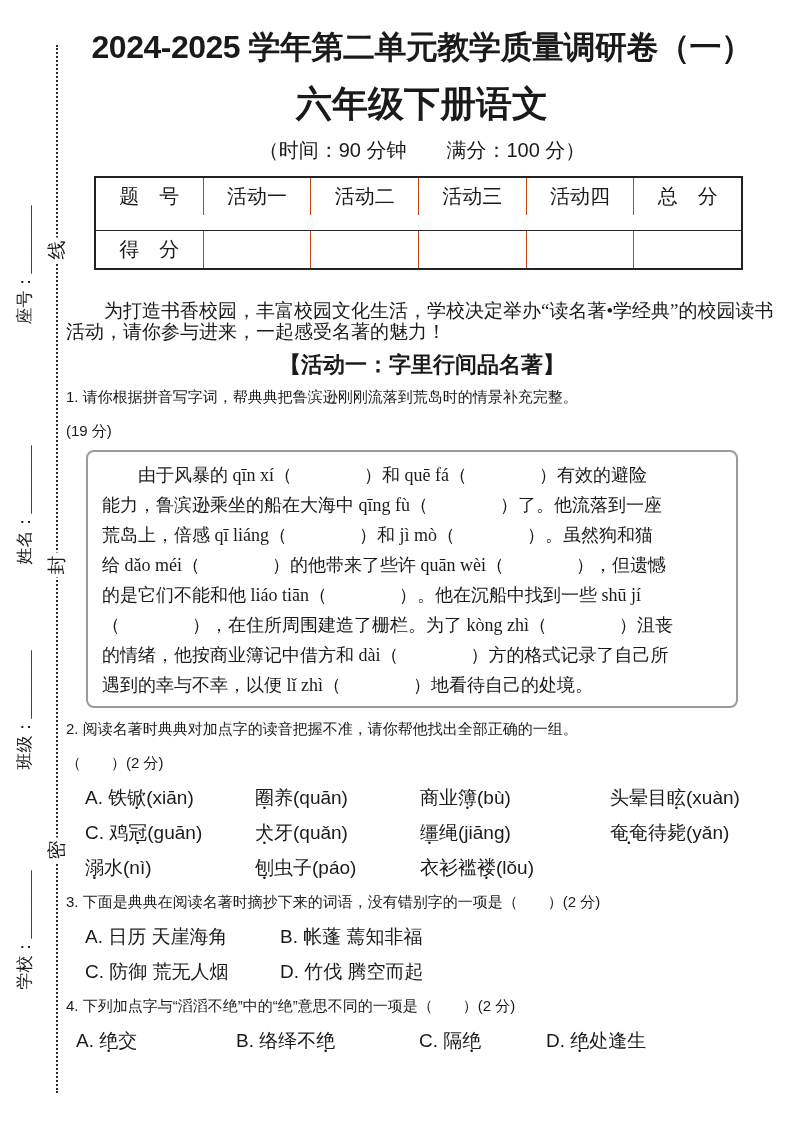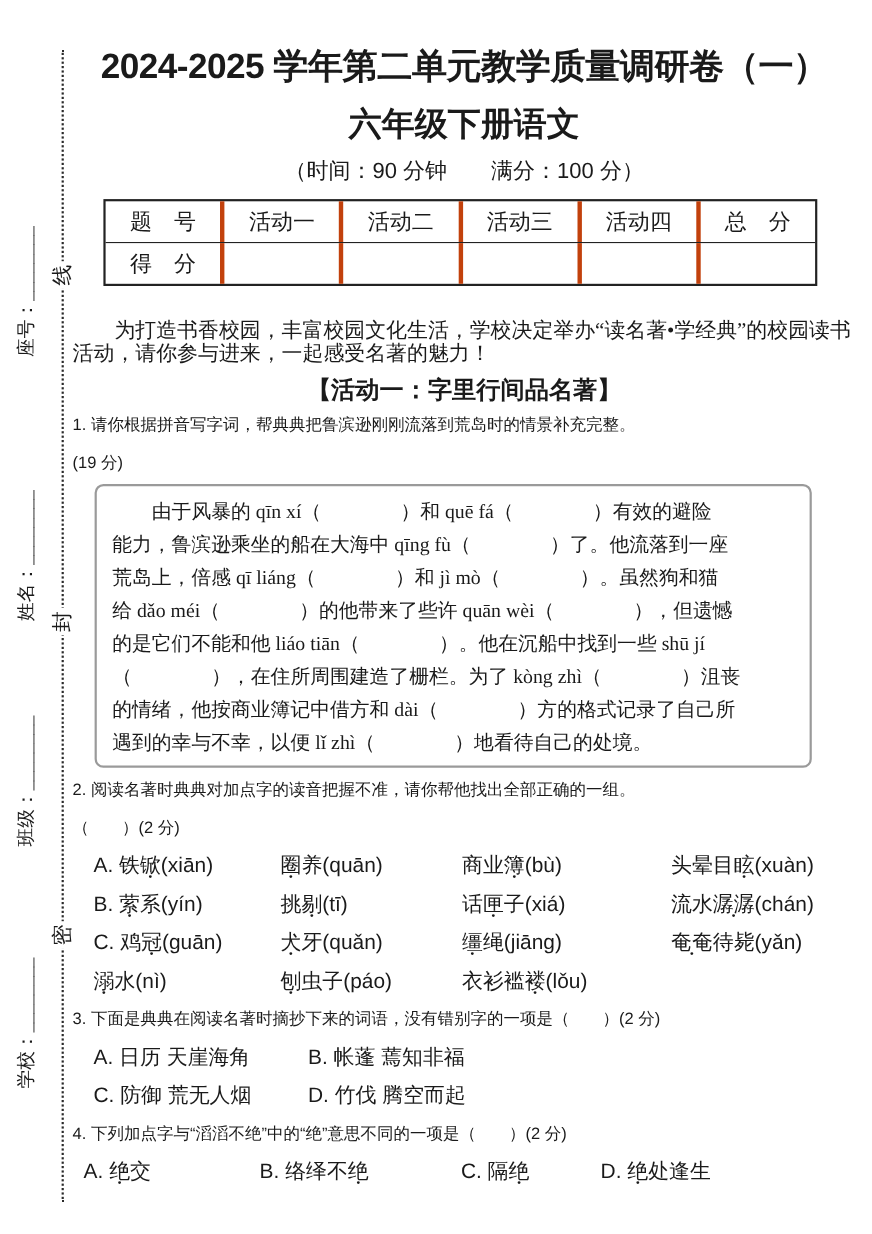--- a/index.html
+++ b/index.html
@@ -9,30 +9,30 @@
   
   .seal-line{position:absolute;left:56px;top:45px;height:1048px;width:0;
              border-left:2px dotted #2a2a2a;}
   .seal-char{position:absolute;left:57px;transform:translate(-50%,-50%) rotate(-90deg);
              background:#fff;font-size:19px;padding:4px 3px;font-family:"Liberation Serif",serif;}
   .seal-label{position:absolute;left:24px;transform:translate(-50%,-50%) rotate(-90deg);
               white-space:nowrap;font-family:"Liberation Serif",serif;font-size:17px;}
 
   
   .main{position:absolute;left:66px;top:0;width:712px;}
-  .title{margin-top:39px;text-align:center;font-size:32px;font-weight:bold;
+  .title{margin-top:26px;text-align:center;font-size:32px;font-weight:bold;
          letter-spacing:-0.5px;white-space:nowrap;}
-  .title2{margin-top:10px;text-align:center;font-size:30px;font-weight:bold;}
+  .title2{margin-top:10px;text-align:center;font-size:36px;font-weight:bold;}
   .meta{margin-top:8px;text-align:center;font-size:20px;}
 
   .score-table{width:645px;margin:12px 0 0 28px;border:2px solid #222;}
   .score-row{display:flex;}
-  .score-row + .score-row{border-top:1px solid #222;}
+  .score-row + .score-row{border-top:1px solid #222;margin-top:15px;}
   .score-cell{flex:1;height:37px;display:flex;align-items:center;justify-content:center;
-              font-size:20px;border-left:4px solid #c2410c;}
+              font-size:20px;border-left:1px solid #c2410c;}
   .score-cell:first-child{border-left:none;}
 
   .intro{margin-top:30px;font-family:"Liberation Serif",serif;font-size:19px;
          line-height:21px;text-indent:2em;}
   .section-header{margin-top:8px;text-align:center;font-size:22px;font-weight:bold;}
 
   .q-text{font-size:15px;line-height:34px;}
   .qgap{margin-top:4px;}
 
   .pinyin-box{margin:2px 0 0 20px;width:620px;border:2px solid #9a9a9a;border-radius:8px;
@@ -114,26 +114,20 @@
     <div class="q-text qgap">2. 阅读名著时典典对加点字的读音把握不准，请你帮他找出全部正确的一组。</div>
     <div class="q-text">（　　）(2 分)</div>
     <div class="opts q2-opts">
         <div class="opt-row">
           <span class="opt-cell">A. 铁<span class="dot">锨</span>(xiān)</span>
           <span class="opt-cell"><span class="dot">圈</span>养(quān)</span>
           <span class="opt-cell">商业<span class="dot">簿</span>(bù)</span>
           <span class="opt-cell">头晕目<span class="dot">眩</span>(xuàn)</span>
         </div>
         <div class="opt-row">
-          <span class="opt-cell">B. <span class="dot">萦</span>系(yín)</span>
-          <span class="opt-cell">挑<span class="dot">剔</span>(tī)</span>
-          <span class="opt-cell">话<span class="dot">匣</span>子(xiá)</span>
-          <span class="opt-cell">流水<span class="dot">潺潺</span>(chán)</span>
-        </div>
-        <div class="opt-row">
           <span class="opt-cell">C. 鸡<span class="dot">冠</span>(guān)</span>
           <span class="opt-cell"><span class="dot">犬</span>牙(quǎn)</span>
           <span class="opt-cell"><span class="dot">缰</span>绳(jiāng)</span>
           <span class="opt-cell"><span class="dot">奄奄</span>待毙(yǎn)</span>
         </div>
         <div class="opt-row">
           <span class="opt-cell"><span class="dot">溺</span>水(nì)</span>
           <span class="opt-cell"><span class="dot">刨</span>虫子(páo)</span>
           <span class="opt-cell">衣衫褴<span class="dot">褛</span>(lǒu)</span>
         </div>

